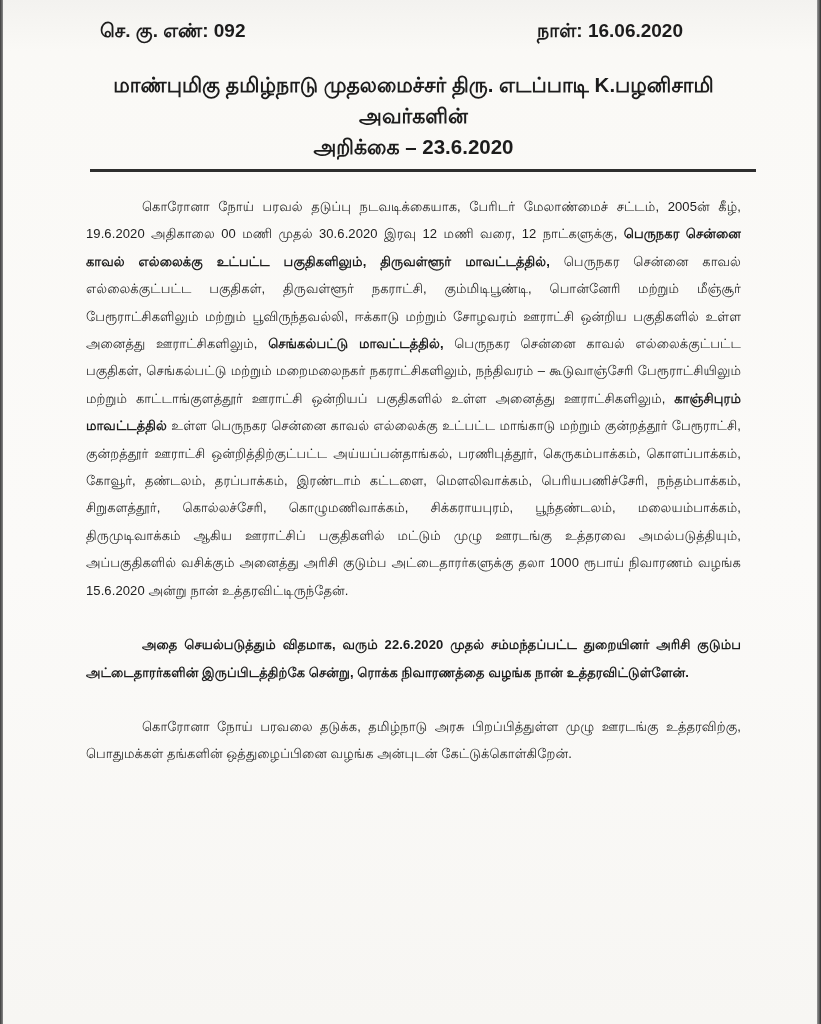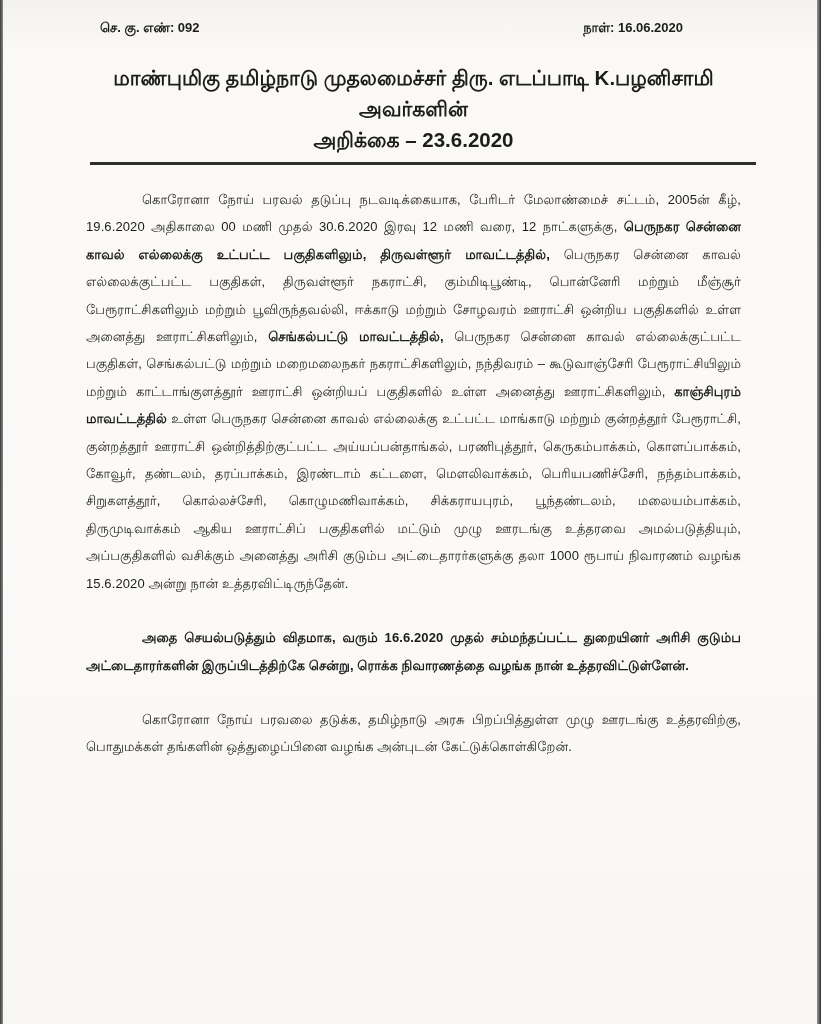--- a/index.html
+++ b/index.html
@@ -21,21 +21,21 @@
   .content {
     position: absolute;
     left: 86px; top: 20px;
     width: 655px;
   }
   .header-row {
     display: flex;
     justify-content: space-between;
     align-items: baseline;
     font-weight: bold;
-    font-size: 13px;
+    font-size: 19px;
     padding-left: 14px;
   }
   .header-row .date { margin-right: 58px; text-align: right; }
   .doc-title {
     text-align: center;
     font-weight: bold;
     font-size: 20.5px;
     line-height: 31px;
     margin-top: 25px;
   }
@@ -76,18 +76,18 @@
       <span>மாண்புமிகு தமிழ்நாடு முதலமைச்சர் திரு. எடப்பாடி K.பழனிசாமி அவர்களின்</span>
       <span>அறிக்கை – 23.6.2020</span>
     </div>
 
     <hr class="rule">
 
     <p class="para para-1">
       <span>கொரோனா நோய் பரவல் தடுப்பு நடவடிக்கையாக, பேரிடர் மேலாண்மைச் சட்டம், 2005ன் கீழ், 19.6.2020 அதிகாலை 00 மணி முதல் 30.6.2020 இரவு 12 மணி வரை, 12 நாட்களுக்கு, </span><b>பெருநகர சென்னை காவல் எல்லைக்கு உட்பட்ட பகுதிகளிலும், திருவள்ளூர் மாவட்டத்தில், </b><span>பெருநகர சென்னை காவல் எல்லைக்குட்பட்ட பகுதிகள், திருவள்ளூர் நகராட்சி, கும்மிடிபூண்டி, பொன்னேரி மற்றும் மீஞ்சூர் பேரூராட்சிகளிலும் மற்றும் பூவிருந்தவல்லி, ஈக்காடு மற்றும் சோழவரம் ஊராட்சி ஒன்றிய பகுதிகளில் உள்ள அனைத்து ஊராட்சிகளிலும், </span><b>செங்கல்பட்டு மாவட்டத்தில், </b><span>பெருநகர சென்னை காவல் எல்லைக்குட்பட்ட பகுதிகள், செங்கல்பட்டு மற்றும் மறைமலைநகர் நகராட்சிகளிலும், நந்திவரம் – கூடுவாஞ்சேரி பேரூராட்சியிலும் மற்றும் காட்டாங்குளத்தூர் ஊராட்சி ஒன்றியப் பகுதிகளில் உள்ள அனைத்து ஊராட்சிகளிலும், </span><b>காஞ்சிபுரம் மாவட்டத்தில்</b><span> உள்ள பெருநகர சென்னை காவல் எல்லைக்கு உட்பட்ட மாங்காடு மற்றும் குன்றத்தூர் பேரூராட்சி, குன்றத்தூர் ஊராட்சி ஒன்றித்திற்குட்பட்ட அய்யப்பன்தாங்கல், பரணிபுத்தூர், கெருகம்பாக்கம், கொளப்பாக்கம், கோவூர், தண்டலம், தரப்பாக்கம், இரண்டாம் கட்டளை, மௌலிவாக்கம், பெரியபணிச்சேரி, நந்தம்பாக்கம், சிறுகளத்தூர், கொல்லச்சேரி, கொழுமணிவாக்கம், சிக்கராயபுரம், பூந்தண்டலம், மலையம்பாக்கம், திருமுடிவாக்கம்  ஆகிய ஊராட்சிப் பகுதிகளில் மட்டும் முழு ஊரடங்கு உத்தரவை அமல்படுத்தியும், அப்பகுதிகளில் வசிக்கும் அனைத்து அரிசி குடும்ப அட்டைதாரர்களுக்கு தலா 1000 ரூபாய் நிவாரணம் வழங்க 15.6.2020 அன்று நான் உத்தரவிட்டிருந்தேன்.</span>
     </p>
 
-    <p class="para para-2">அதை செயல்படுத்தும் விதமாக, வரும் 16.6.2020 முதல் சம்மந்தப்பட்ட துறையினர் அரிசி குடும்ப அட்டைதாரர்களின் இருப்பிடத்திற்கே சென்று, ரொக்க நிவாரணத்தை வழங்க நான் உத்தரவிட்டுள்ளேன்.</p>
+    <p class="para para-2">அதை செயல்படுத்தும் விதமாக, வரும் 22.6.2020 முதல் சம்மந்தப்பட்ட துறையினர் அரிசி குடும்ப அட்டைதாரர்களின் இருப்பிடத்திற்கே சென்று, ரொக்க நிவாரணத்தை வழங்க நான் உத்தரவிட்டுள்ளேன்.</p>
 
     <p class="para para-3">கொரோனா நோய் பரவலை தடுக்க, தமிழ்நாடு அரசு பிறப்பித்துள்ள முழு ஊரடங்கு உத்தரவிற்கு, பொதுமக்கள் தங்களின் ஒத்துழைப்பினை வழங்க அன்புடன் கேட்டுக்கொள்கிறேன்.</p>
 
   </div>
 </div>
 
 </body></html>

